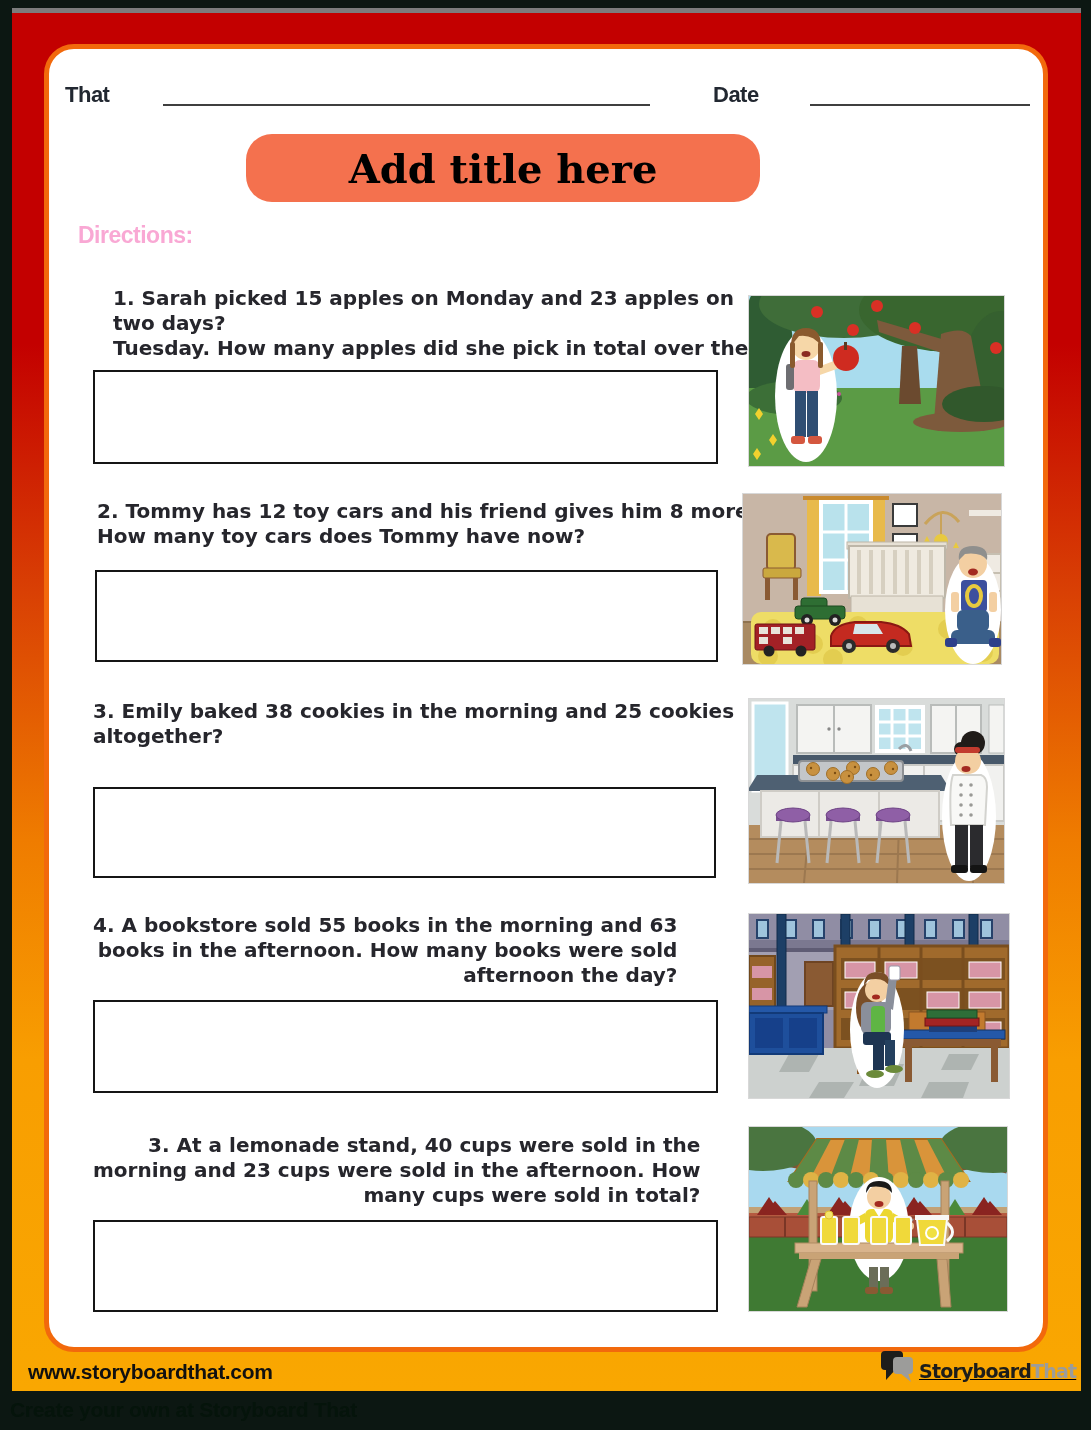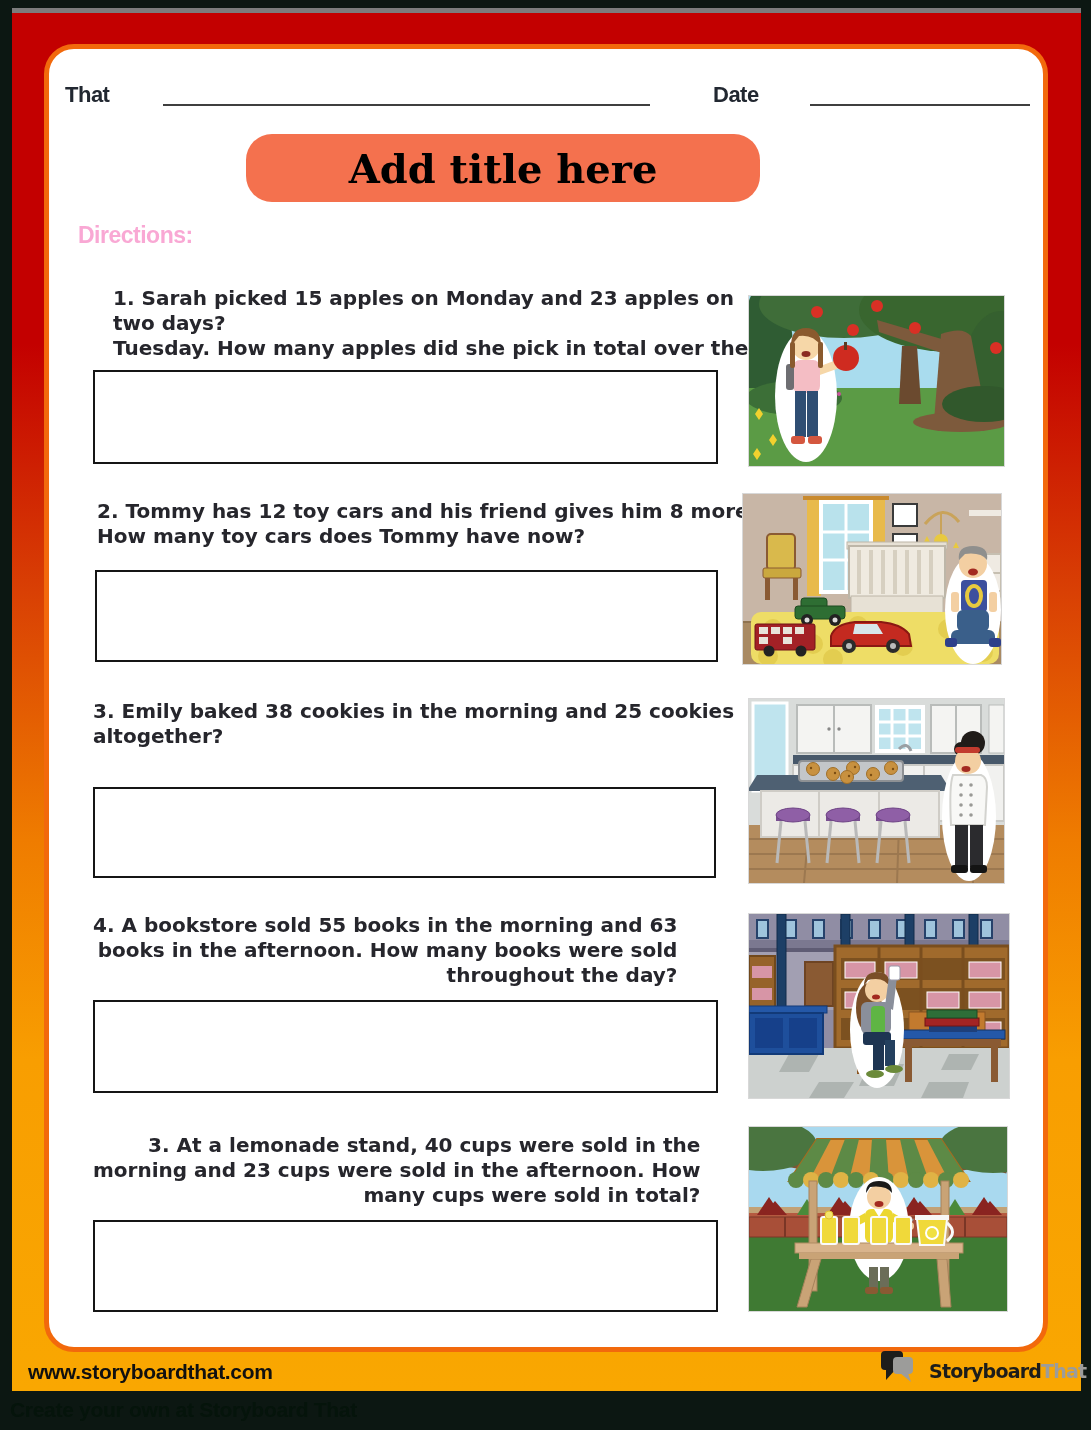--- a/index.html
+++ b/index.html
@@ -15,21 +15,21 @@
   .title-box{position:absolute;left:246px;top:134px;width:514px;height:68px;background:#f4714e;
              border-radius:26px;display:flex;align-items:center;justify-content:center;}
   .title-text{font-family:"DejaVu Serif",serif;font-weight:bold;font-size:40px;color:#000;}
   .directions{position:absolute;left:78px;top:222px;font-weight:bold;font-size:23px;color:#f9a8d4;letter-spacing:-0.5px;}
   .ptext{position:absolute;font-family:"DejaVu Sans",sans-serif;font-weight:bold;font-size:20px;
          line-height:25px;color:#26262c;white-space:nowrap;}
   .abox{position:absolute;background:#fff;border:2px solid #151515;box-sizing:border-box;}
   .pimg{position:absolute;border:1px solid #d8d8d8;overflow:hidden;background:#fff;}
   .pimg svg{display:block;width:100%;height:100%;}
   .site{position:absolute;left:28px;top:1360px;font-weight:bold;font-size:21px;color:#101010;letter-spacing:-0.3px;}
-  .logo{position:absolute;left:880px;top:1347px;display:flex;align-items:center;gap:15px;}
+  .logo{position:absolute;left:880px;top:1347px;display:flex;align-items:center;gap:5px;text-decoration:underline;}
   .logo-text{font-family:"DejaVu Sans",sans-serif;font-weight:bold;font-size:19px;letter-spacing:-0.8px;}
   .lt1{color:#1d1d1b}.lt2{color:#9c9c9a}
   .tagline{position:absolute;left:10px;top:1398px;font-weight:bold;font-size:21px;color:#05140b;letter-spacing:-0.3px;}
 </style>
 </head>
 <body>
 
 <div class="page">
   <div class="frame"></div>
   <div class="sheet"></div>
@@ -285,21 +285,21 @@
       <rect x="206" y="126" width="13" height="42" fill="#2b2b2e"></rect>
       <rect x="221" y="126" width="13" height="42" fill="#2b2b2e"></rect>
       <rect x="202" y="166" width="17" height="8" rx="3" fill="#141414"></rect>
       <rect x="221" y="166" width="17" height="8" rx="3" fill="#141414"></rect>
     </svg>
   </div>
 
   <div class="ptext" style="left:93px;top:913px;text-align:right;">
     <div>4. A bookstore sold 55 books in the morning and 63</div>
     <div>books in the afternoon. How many books were sold</div>
-    <div>throughout the day?</div>
+    <div>afternoon the day?</div>
   </div>
   <div class="abox" style="left:93px;top:1000px;width:625px;height:93px;"></div>
   <div class="pimg" style="left:748px;top:913px;width:260px;height:184px;" aria-label="Woman sitting on a chair in a bookstore with shelves of books and a stack of books on a table">
     <svg viewBox="0 0 260 184" xmlns="http://www.w3.org/2000/svg">
       <rect width="260" height="184" fill="#908da4"></rect>
       <g fill="#9fc4dc" stroke="#26426b" stroke-width="2">
         <rect x="8" y="6" width="11" height="18"></rect>
           <rect x="36" y="6" width="11" height="18"></rect>
         <rect x="64" y="6" width="11" height="18"></rect>
           <rect x="92" y="6" width="11" height="18"></rect>

